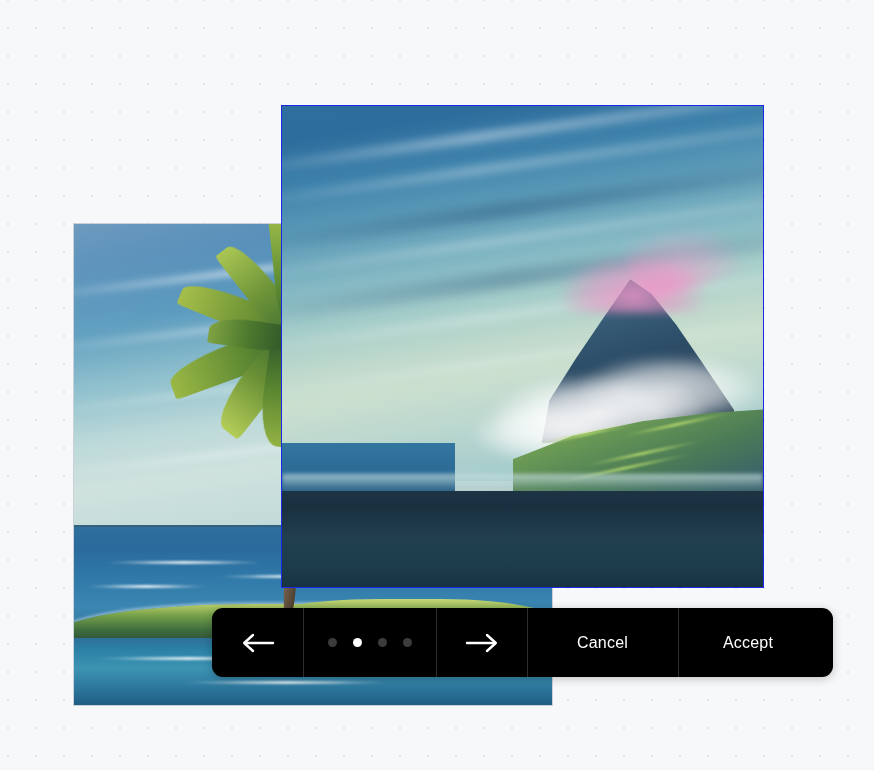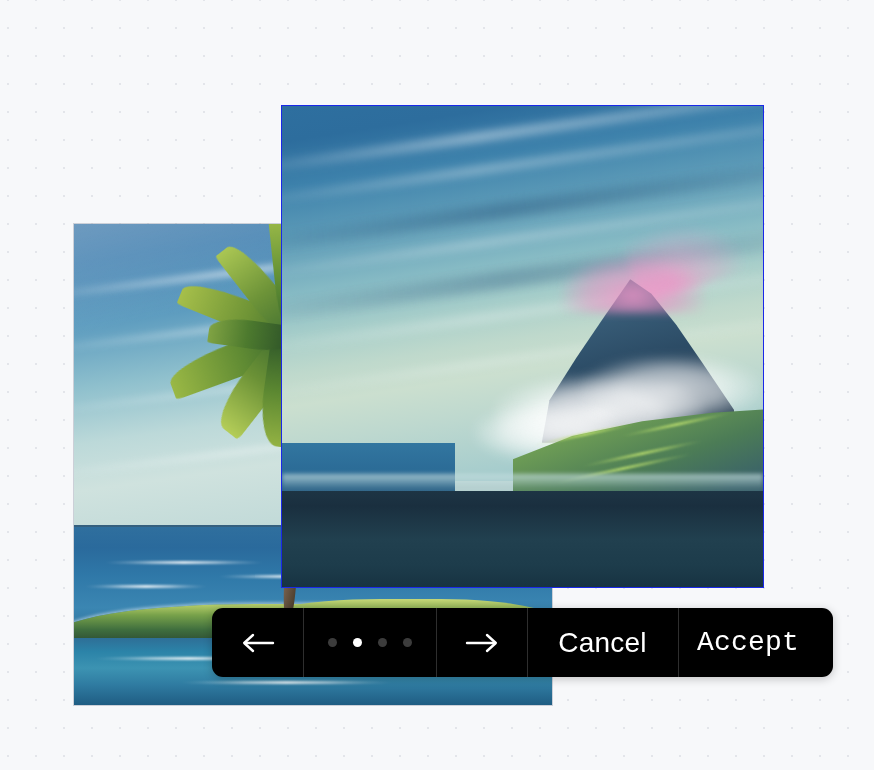--- a/index.html
+++ b/index.html
@@ -245,24 +245,24 @@
     left: 0;
     top: 0;
     bottom: 0;
     width: 1px;
     background: #2e2e2e;
   }
   #cell-prev { width: 91px; }
   #cell-dots { width: 133px; }
   #cell-next { width: 91px; }
   #cell-cancel { width: 151px; }
-  #cell-accept { width: 140px; font-family: Liberation Mono, monospace; }
+  #cell-accept { width: 140px; }
 
   .tb-label {
-    font-size: 28px;
+    font-size: 16px;
     line-height: 28px;
     color: #ffffff;
     letter-spacing: 0.2px;
   }
   .arrow-svg { display:block; }
 
   .dots-row {
     display: flex;
     align-items: center;
     gap: 16px;

